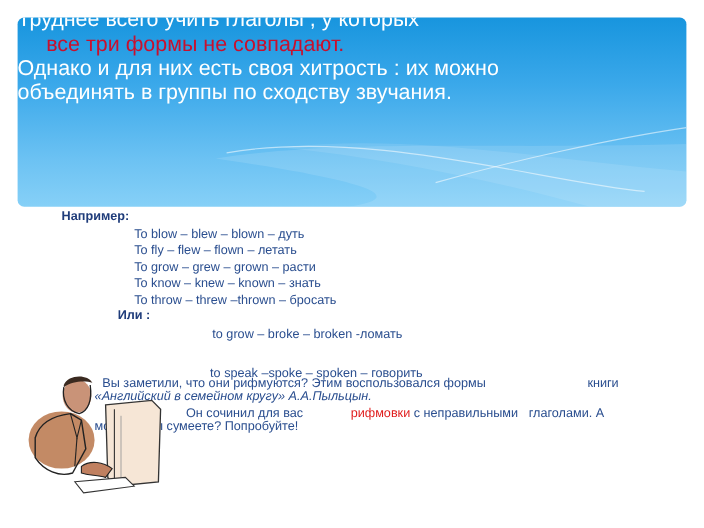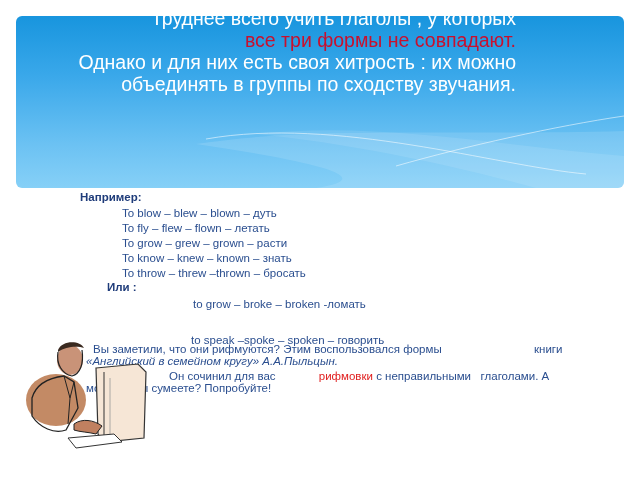--- a/index.html
+++ b/index.html
@@ -8,24 +8,24 @@
       background: #ffffff;
       font-family: "Liberation Sans", sans-serif;
     }
     .panel {
       position: absolute; left: 16px; top: 16px; width: 608px; height: 172px;
       border-radius: 6px; overflow: hidden;
       background: linear-gradient(to bottom, #1895de 0%, #3aa8ea 35%, #6cc2f3 75%, #86d0f7 100%);
     }
     .panel svg.swoosh { position: absolute; left: 0; top: 0; }
     .title {
-      position: absolute; left: 0; top: -9px; width: 500px; text-align: right;
+      position: absolute; left: 0; top: -9px; width: 500px; text-align: left;
       color: #ffffff; font-size: 19.5px; line-height: 22px;
     }
-    .title .red { color: #c8102e; }
+    .title .red { color: #c8102e; padding-left: 26px; }
     .body-text { position: absolute; color: #2a4e8f; font-size: 11.5px; line-height: 15px; white-space: pre; }
     .heading { position: absolute; color: #1f3c7a; font-size: 11.5px; font-weight: bold; }
     .red-inline { color: #e01e1e; margin-left: 40px; }
     .clipart { position: absolute; left: 18px; top: 338px; }
   </style>
 </head>
 <body>
 
 <div class="panel">
   <svg class="swoosh" width="608" height="172">
@@ -35,21 +35,21 @@
     <path d="M240 118 C 360 105, 470 128, 608 140 L 608 172 L 520 172 C 440 150, 340 128, 240 118 Z" fill="#ffffff" opacity="0.10"></path>
   </svg>
   <div class="title">
     <div>Труднее всего учить глаголы , у которых</div>
     <div class="red">все три формы не совпадают.</div>
     <div>Однако и для них есть своя хитрость : их можно</div>
     <div>объединять в группы по сходству звучания.</div>
   </div>
 </div>
 
-<div class="heading" style="left:80px; top:191px;">Например:</div>
+<div class="heading" style="left:56px; top:191px;">Например:</div>
 <div class="body-text" style="left:122px; top:206px;">To blow – blew – blown – дуть</div>
 <div class="body-text" style="left:122px; top:221px;">To fly – flew – flown – летать</div>
 <div class="body-text" style="left:122px; top:236px;">To grow – grew – grown – расти</div>
 <div class="body-text" style="left:122px; top:251px;">To know – knew – known – знать</div>
 <div class="body-text" style="left:122px; top:266px;">To throw – threw –thrown – бросать</div>
 
 <div class="heading" style="left:63px; top:281px;padding-left:44px;">Или :</div>
 <div class="body-text" style="left:193px; top:297px;">to grow – broke – broken -ломать</div>
 <div class="body-text" style="left:191px; top:313px;margin-top:20px;">to speak –spoke – spoken – говорить</div>
 

